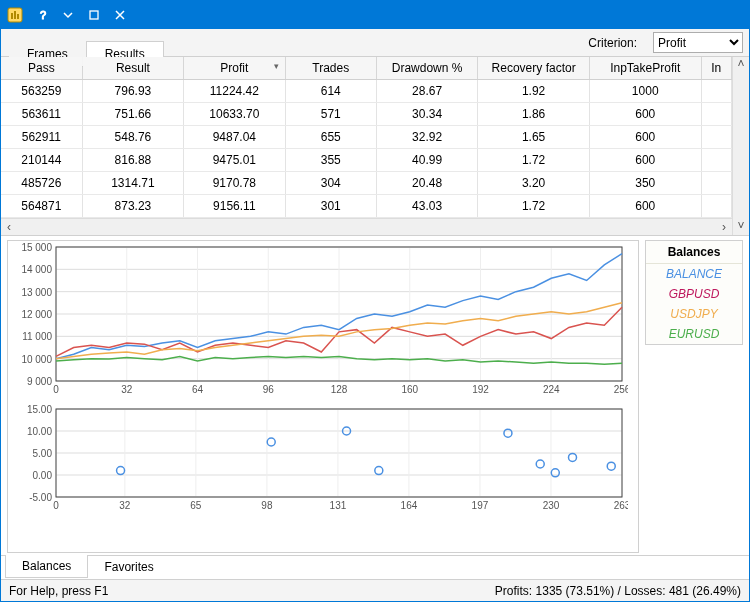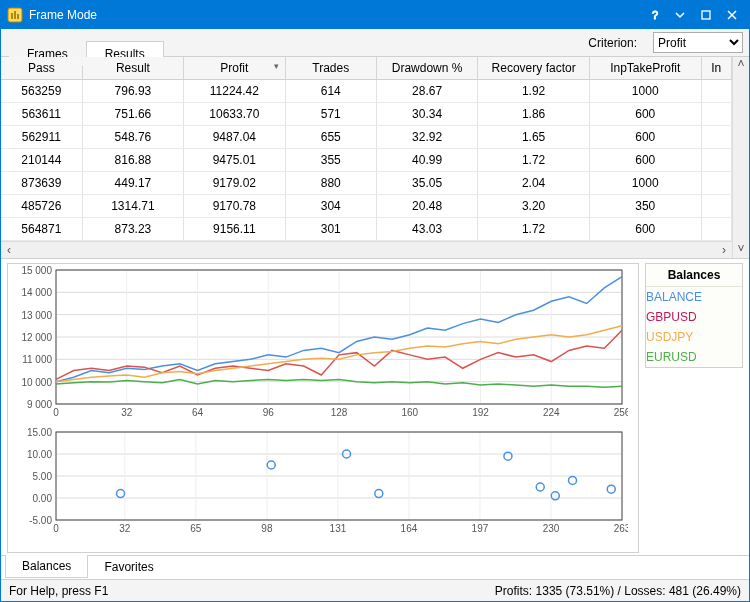--- a/index.html
+++ b/index.html
@@ -75,40 +75,39 @@
   .charts-left { flex: 1; display: flex; flex-direction: column; gap: 4px; border:1px solid #d0d0d0; }
   svg.chart { display:block; }
   .legend-box {
     width: 98px;
     border: 1px solid #d0d0d0;
     background: #fdfdfa;
     font-size: 12px;
     align-self: flex-start;
   }
   .legend-box .hdr { text-align:center; font-weight:bold; padding:4px 0; border-bottom:1px solid #e5e5d8;}
-  .legend-box .row { padding:3px 0; cursor:pointer; }
+  .legend-box .row { text-align:center; padding:3px 0; cursor:pointer;font-style:italic; }
   .bottom-tabs { height:24px; border-top:1px solid #d0d0d0; display:flex; align-items:flex-start; padding-left:4px; background:#fff;}
   .tab-b { padding:4px 16px; font-size:12px; cursor:pointer; }
   .tab-b.active { border:1px solid #d0d0d0; border-top:none; background:#fff; position:relative; top:-1px;}
   .statusbar { height:22px; border-top:1px solid #d0d0d0; background:#f4f4f4; display:flex; align-items:center; padding:0 8px; font-size:12px;justify-content:flex-end;}
   .statusbar .spacer { flex:1; }
 </style>
 </head>
 <body>
 
 <div class="titlebar">
   <span class="app-icon">
     <svg width="16" height="16">
         <rect x="1" y="1" width="14" height="14" rx="2" fill="#ffd966" stroke="#b08900"></rect>
         <rect x="4" y="6" width="2" height="6" fill="#b08900"></rect>
         <rect x="7" y="4" width="2" height="8" fill="#b08900"></rect>
         <rect x="10" y="7" width="2" height="5" fill="#b08900"></rect>
       </svg>
   </span>
-  <span class="title">Frame Mode</span>
   <span class="win-btn">
       <svg width="12" height="12" viewBox="0 0 12 12">
         <text x="4" y="10" font-size="11" fill="#fff">?</text>
       </svg>
     </span>
   <span class="win-btn">
       <svg width="12" height="12">
         <path d="M2 4 L6 8 L10 4" fill="none" stroke-width="1.5"></path>
       </svg>
     </span>
@@ -193,30 +192,20 @@
             <td></td>
           </tr>
           <tr>
             <td>210144</td>
             <td>816.88</td>
             <td>9475.01</td>
             <td>355</td>
             <td>40.99</td>
             <td>1.72</td>
             <td>600</td>
-            <td></td>
-          </tr>
-          <tr>
-            <td>873639</td>
-            <td>449.17</td>
-            <td>9179.02</td>
-            <td>880</td>
-            <td>35.05</td>
-            <td>2.04</td>
-            <td>1000</td>
             <td></td>
           </tr>
           <tr>
             <td>485726</td>
             <td>1314.71</td>
             <td>9170.78</td>
             <td>304</td>
             <td>20.48</td>
             <td>3.20</td>
             <td>350</td>

